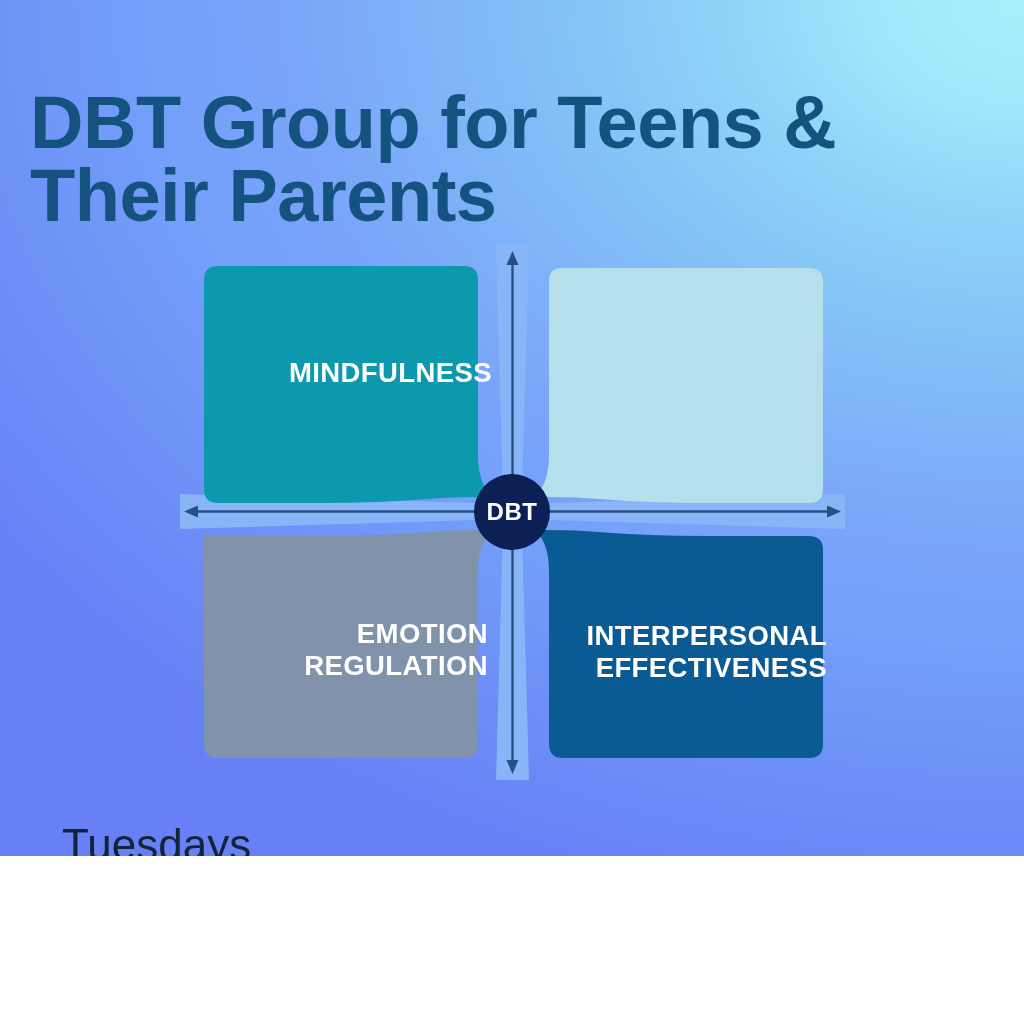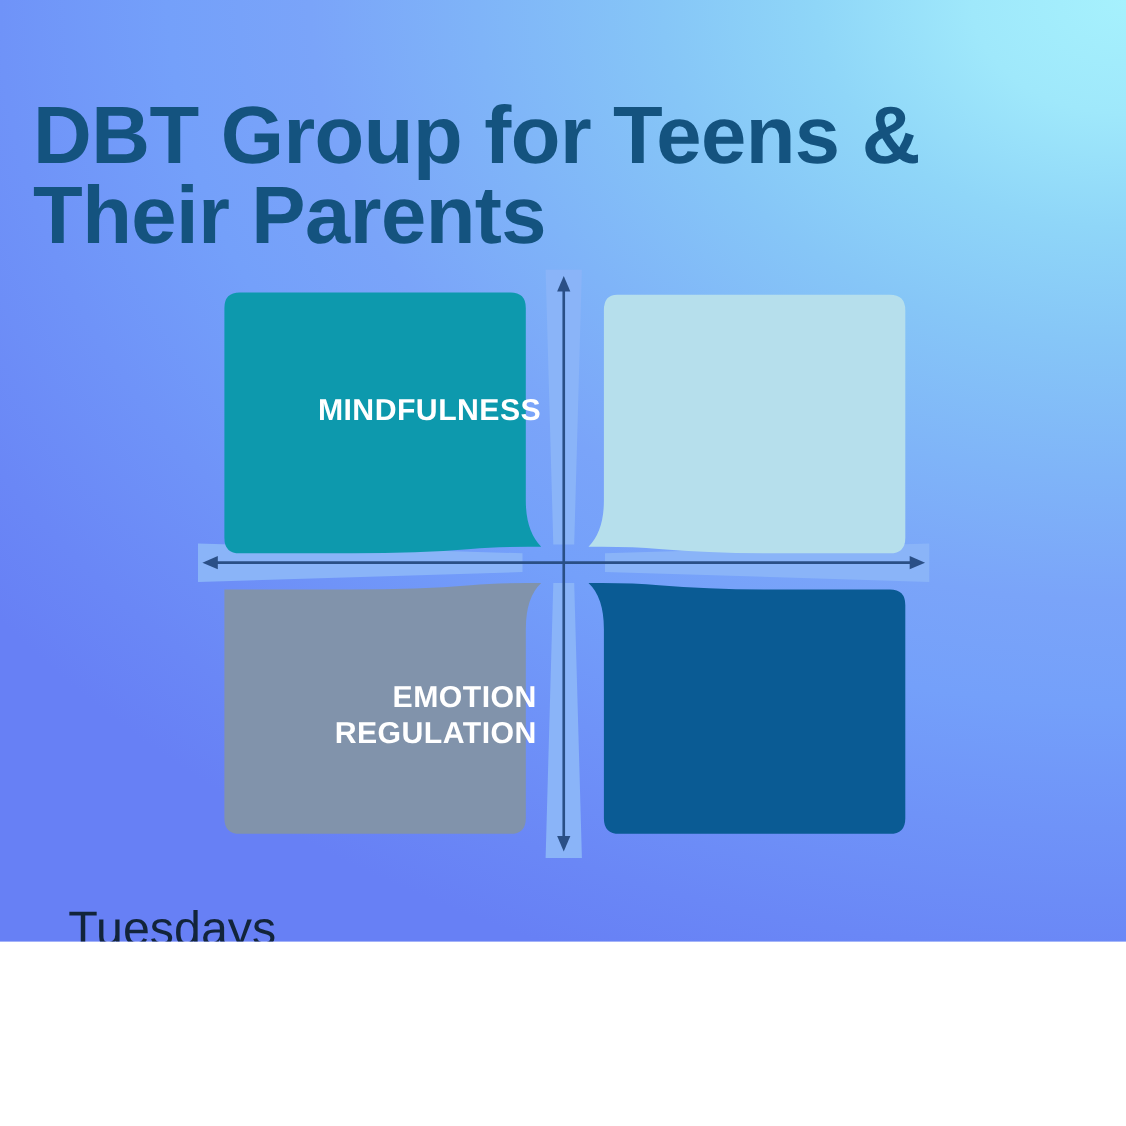--- a/index.html
+++ b/index.html
@@ -205,18 +205,23 @@
       </g>
     </svg>
   </div>
 
   <div class="q-label" id="label-mindfulness">MINDFULNESS</div>
 
 
   <div class="q-label" id="label-emotion">EMOTION
 REGULATION</div>
 
-
+  <div class="q-label" id="label-interpersonal">INTERPERSONAL
+EFFECTIVENESS</div>
+
+  <div id="center-badge">
+    <span id="center-badge-text">DBT</span>
+  </div>
 
   <div id="schedule">Tuesdays
 5-6:30pm</div>
 
 </div>
 
 </body></html>

